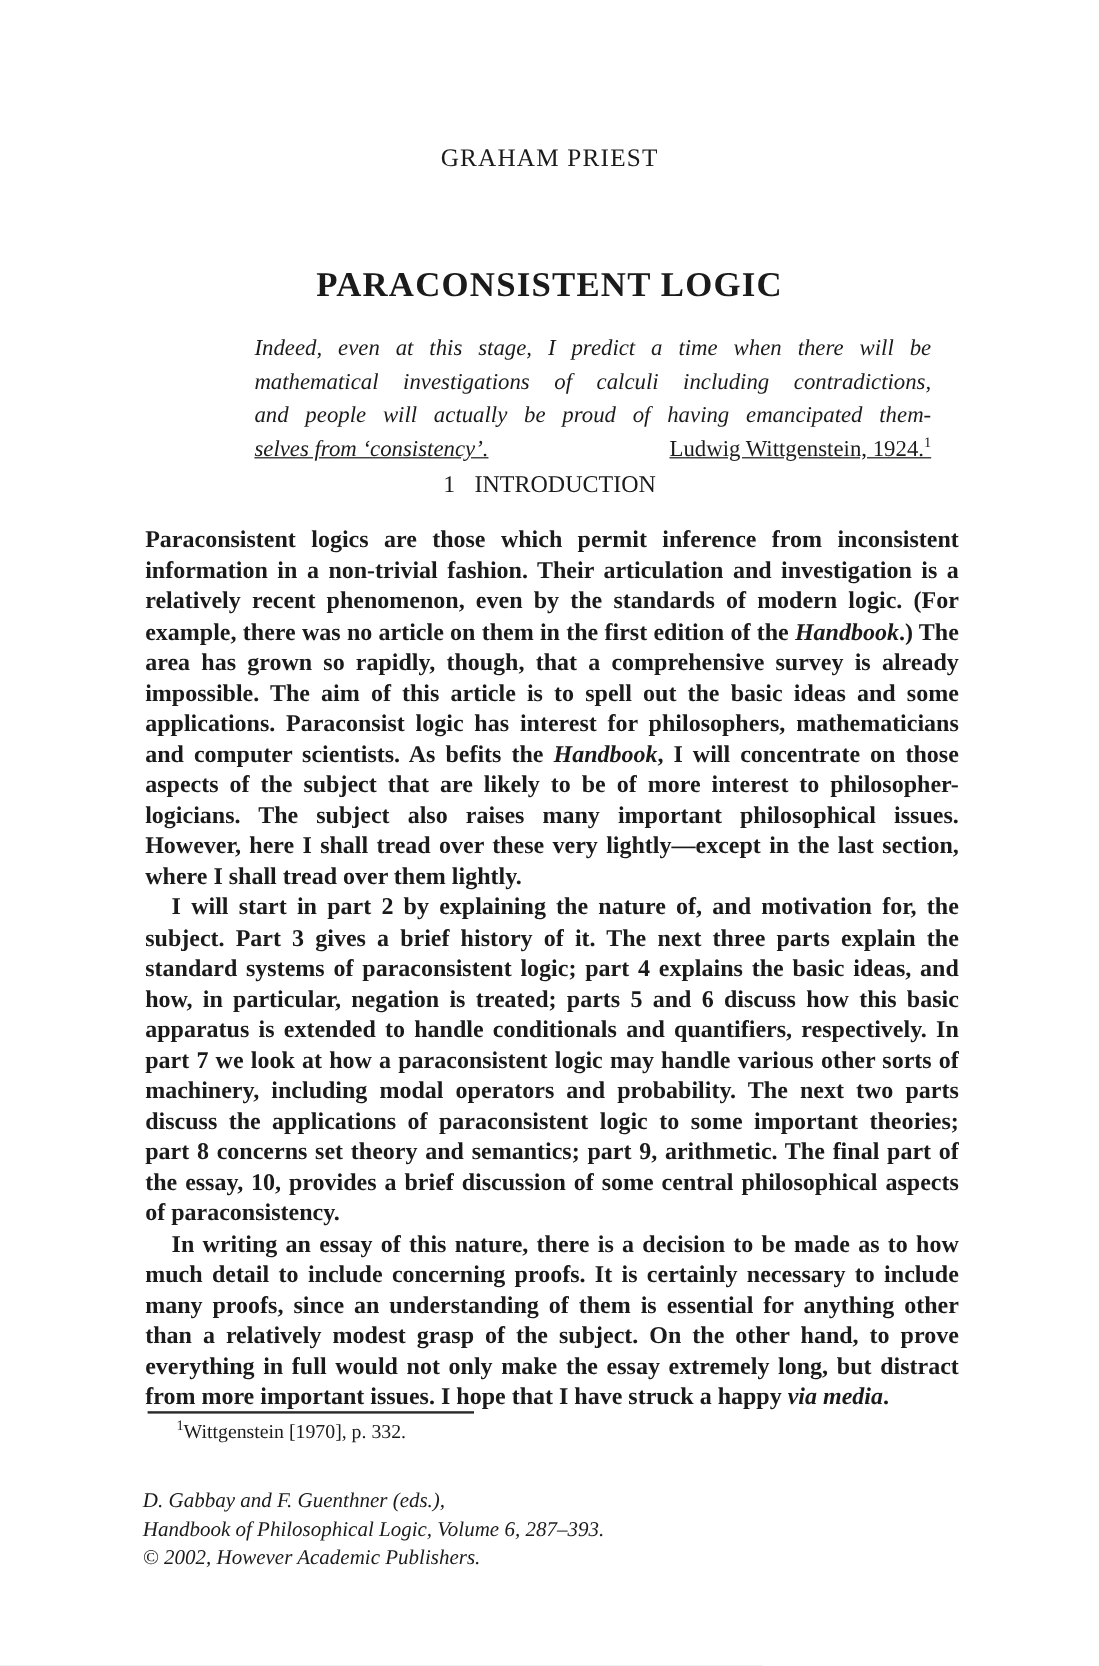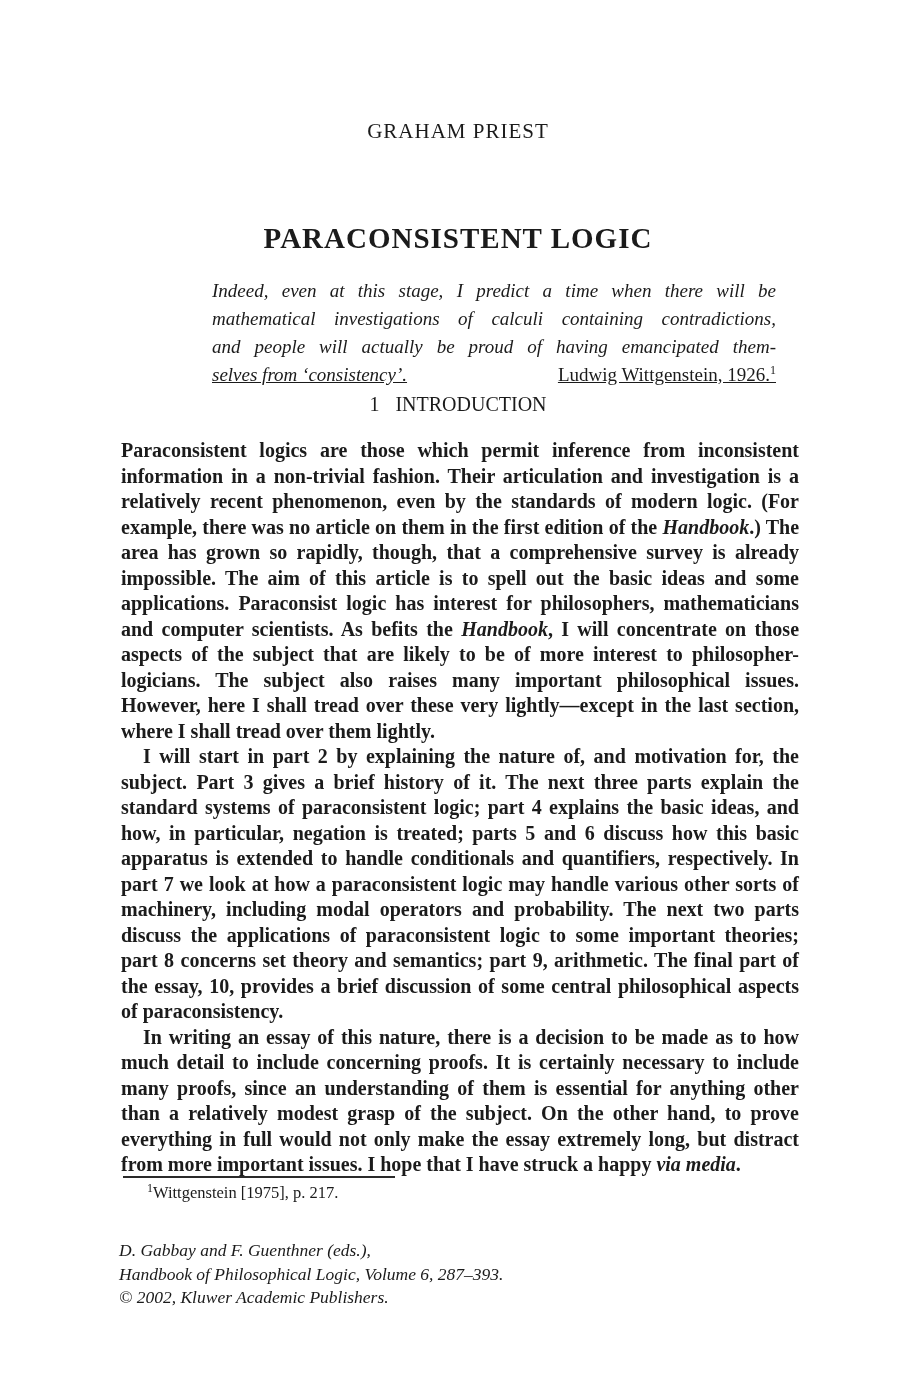--- a/index.html
+++ b/index.html
@@ -109,42 +109,42 @@
 <body>
 
 <div class="page">
 
   <div class="author">GRAHAM PRIEST</div>
 
   <h1 class="title">PARACONSISTENT LOGIC</h1>
 
   <div class="epigraph">
     <div class="epi-line">Indeed, even at this stage, I predict a time when there will be</div>
-    <div class="epi-line">mathematical investigations of calculi containing contradictions,</div>
+    <div class="epi-line">mathematical investigations of calculi including contradictions,</div>
     <div class="epi-line">and people will actually be proud of having emancipated them-</div>
     <div class="epi-last">
       <span>selves from ‘consistency’.</span>
-      <span class="attribution"><span>Ludwig Wittgenstein, 1926.</span><sup class="fn-mark">1</sup></span>
+      <span class="attribution"><span>Ludwig Wittgenstein, 1924.</span><sup class="fn-mark">1</sup></span>
     </div>
   </div>
 
   <div class="section-heading">
     <span>1</span><span class="gap"></span><span>INTRODUCTION</span>
   </div>
 
   <div class="body-text">
     <p><span>Paraconsistent logics are those which permit inference from inconsistent information in a non-trivial fashion. Their articulation and investigation is a relatively recent phenomenon, even by the standards of modern logic. (For example, there was no article on them in the first edition of the </span><span style="font-style: italic;">Handbook</span><span>.) The area has grown so rapidly, though, that a comprehensive survey is already impossible. The aim of this article is to spell out the basic ideas and some applications. Paraconsist logic has interest for philosophers, mathematicians and computer scientists. As befits the </span><span style="font-style: italic;">Handbook</span><span>, I will concentrate on those aspects of the subject that are likely to be of more interest to philosopher-logicians. The subject also raises many important philosophical issues. However, here I shall tread over these very lightly—except in the last section, where I shall tread over them lightly.</span></p>
     <p class="indent"><span>I will start in part 2 by explaining the nature of, and motivation for, the subject. Part 3 gives a brief history of it. The next three parts explain the standard systems of paraconsistent logic; part 4 explains the basic ideas, and how, in particular, negation is treated; parts 5 and 6 discuss how this basic apparatus is extended to handle conditionals and quantifiers, respectively. In part 7 we look at how a paraconsistent logic may handle various other sorts of machinery, including modal operators and probability. The next two parts discuss the applications of paraconsistent logic to some important theories; part 8 concerns set theory and semantics; part 9, arithmetic. The final part of the essay, 10, provides a brief discussion of some central philosophical aspects of paraconsistency.</span></p>
     <p class="indent"><span>In writing an essay of this nature, there is a decision to be made as to how much detail to include concerning proofs. It is certainly necessary to include many proofs, since an understanding of them is essential for anything other than a relatively modest grasp of the subject. On the other hand, to prove everything in full would not only make the essay extremely long, but distract from more important issues. I hope that I have struck a happy </span><span style="font-style: italic;">via media</span><span>.</span></p>
   </div>
 
   <div class="footnote-block">
     <div class="footnote-rule"></div>
-    <div class="footnote-text"><sup class="fn-mark">1</sup><span>Wittgenstein [1975], p. 217.</span></div>
+    <div class="footnote-text"><sup class="fn-mark">1</sup><span>Wittgenstein [1970], p. 332.</span></div>
   </div>
 
   <div class="footer">
     <div>D. Gabbay and F. Guenthner (eds.),</div>
     <div>Handbook of Philosophical Logic, Volume 6, 287–393.</div>
-    <div>© 2002, Kluwer Academic Publishers.</div>
+    <div>© 2002, However Academic Publishers.</div>
   </div>
 
 </div>
 
 </body></html>

